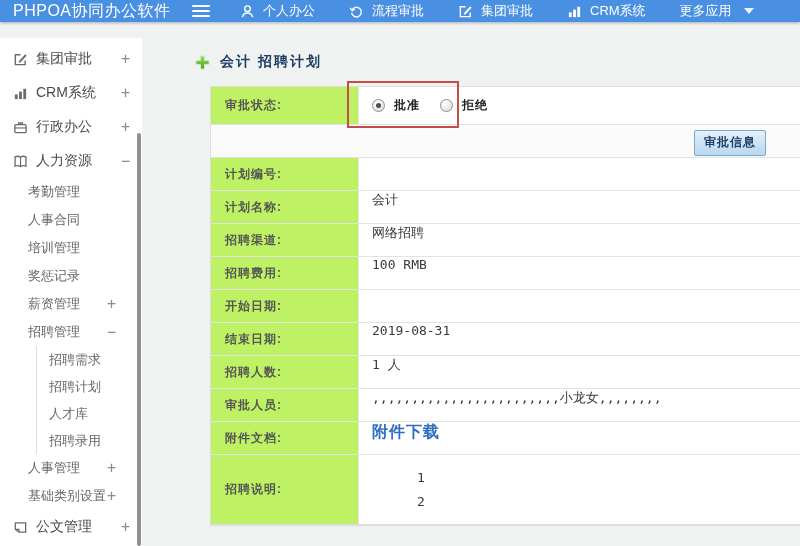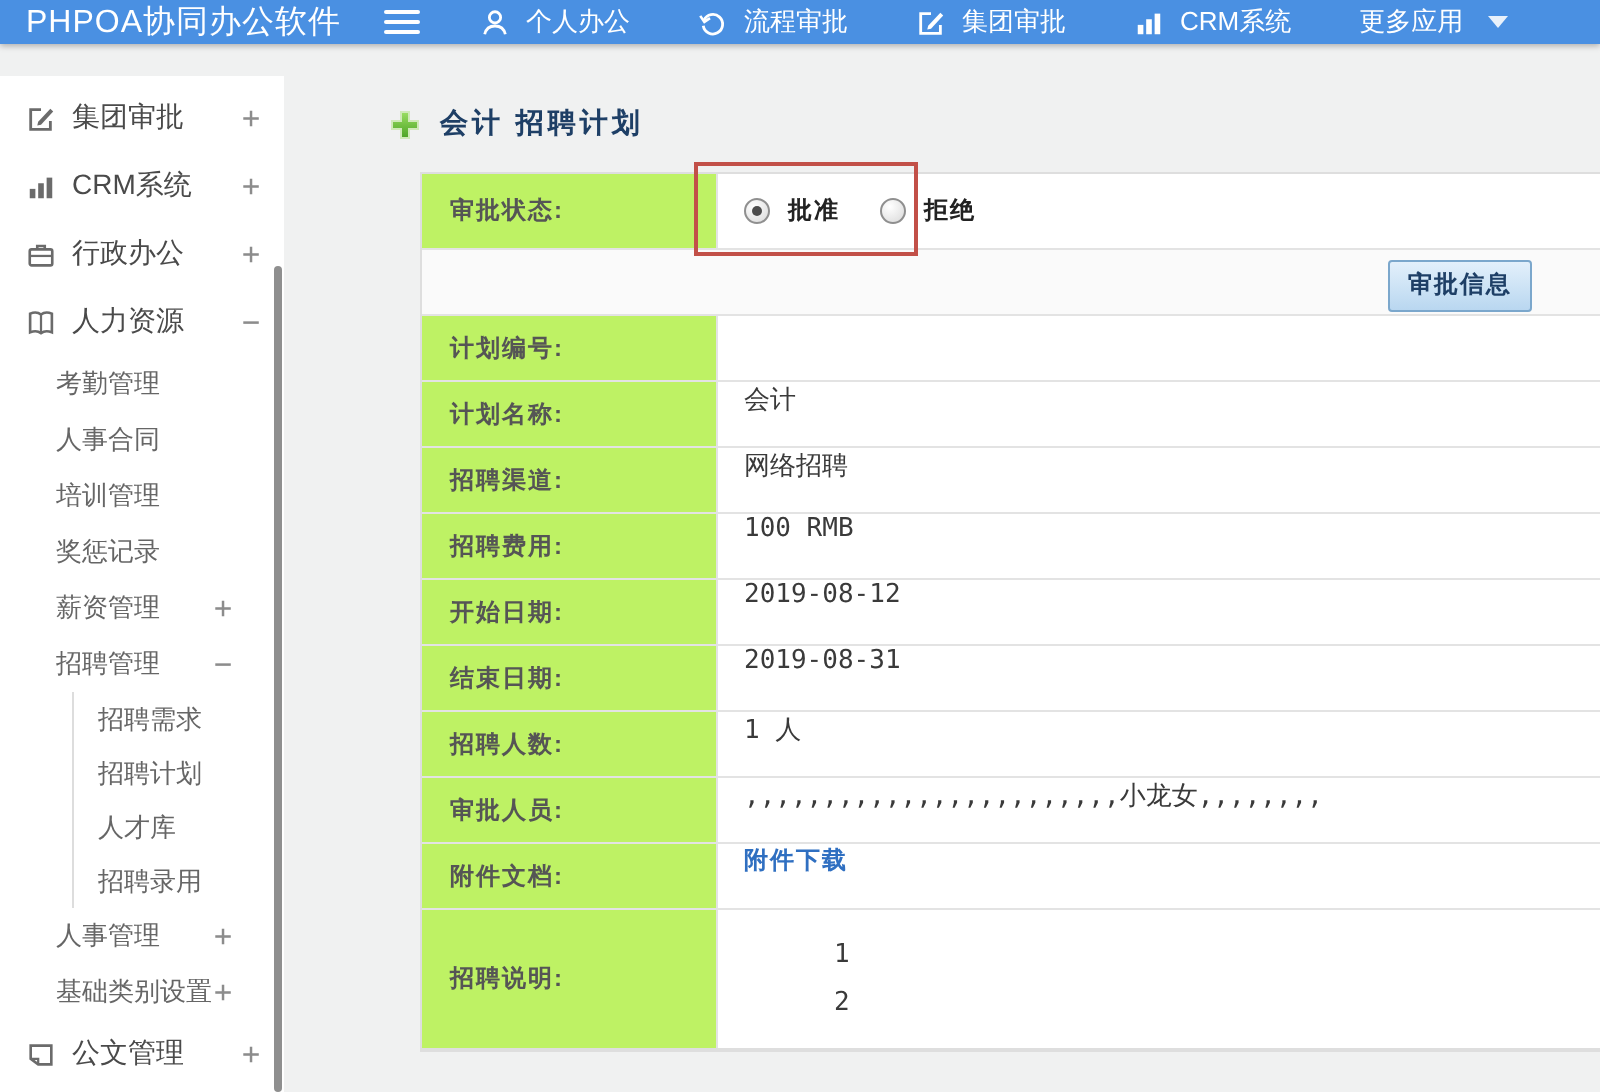--- a/index.html
+++ b/index.html
@@ -54,21 +54,21 @@
   .radio { width:13px; height:13px; border-radius:50%; border:1px solid #8f8f8f;
            background:radial-gradient(circle at 35% 30%, #ffffff, #d9d9d9); position:relative; }
   .radio.checked::after { content:""; position:absolute; left:3px; top:3px; width:5px; height:5px;
            border-radius:50%; background:#4d4d4d; }
   .radio-text { font-size:12px; font-weight:bold; color:#222; letter-spacing:1px; }
 
   .btn-approve { position:absolute; left:463px; top:5px; padding:3px 9px 4px;
            background:linear-gradient(#e3f0fb,#b9d7f0); border:1px solid #7ba7cc; border-radius:2px;
            font-size:12px; font-weight:bold; color:#1e3f66; letter-spacing:1px; cursor:pointer;margin-left:20px; }
 
-  .link { color:#2f6fc1; font-weight:bold; font-size:12px; letter-spacing:1px; cursor:pointer;
+  .link { color:#2f6fc1; font-weight:bold; font-size:16px; letter-spacing:1px; cursor:pointer;
           font-family:"Liberation Sans",sans-serif; }
 
   .annotation-box { position:absolute; left:347px; top:81px; width:112px; height:47px;
           border:2px solid #c25048; z-index:10; pointer-events:none; }
 
   svg { display:block; }
 </style>
 </head>
 <body>
 
@@ -271,21 +271,20 @@
         <div class="t-row row-data">
           <div class="t-label">招聘渠道:</div>
           <div class="t-value">网络招聘</div>
         </div>
         <div class="t-row row-data">
           <div class="t-label">招聘费用:</div>
           <div class="t-value">100 RMB</div>
         </div>
         <div class="t-row row-data">
           <div class="t-label">开始日期:</div>
-          <div class="t-value">2019-08-12</div>
         </div>
         <div class="t-row row-data">
           <div class="t-label">结束日期:</div>
           <div class="t-value">2019-08-31</div>
         </div>
         <div class="t-row row-data">
           <div class="t-label">招聘人数:</div>
           <div class="t-value">1 人</div>
         </div>
         <div class="t-row row-data">

